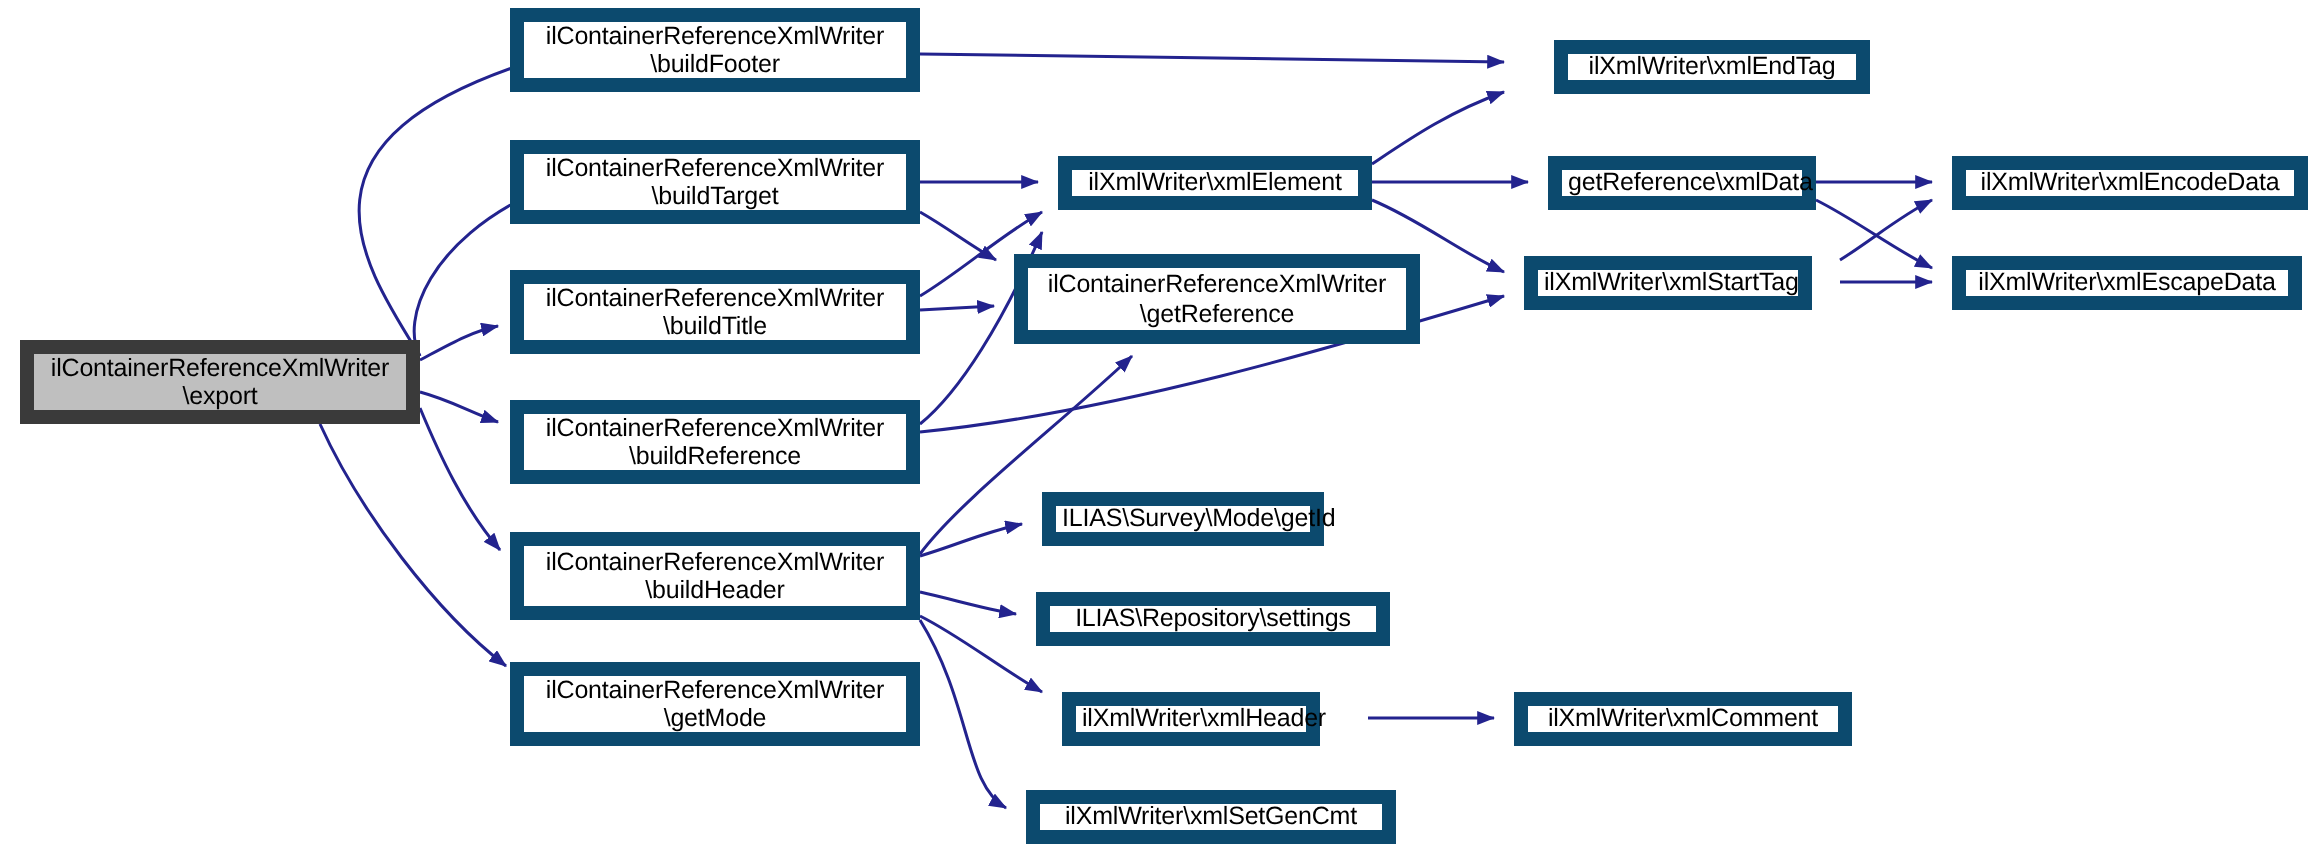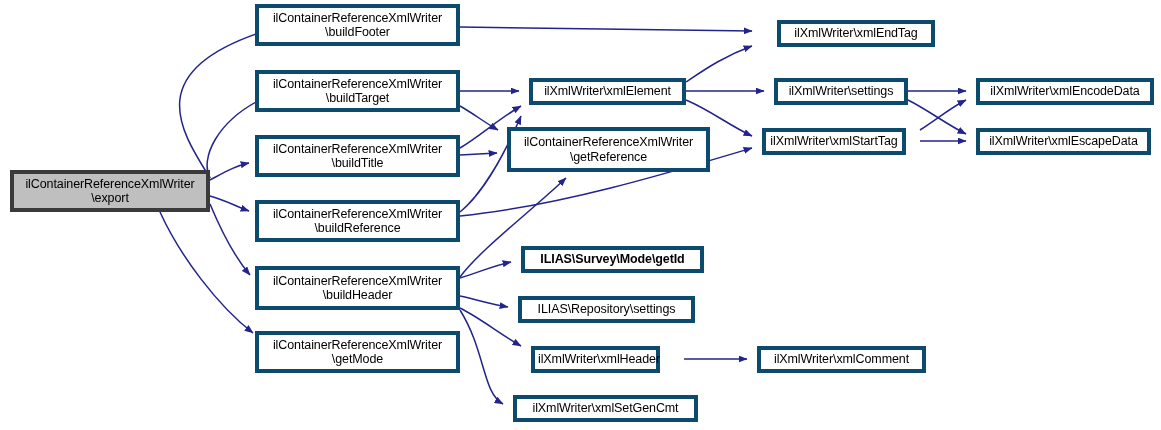--- a/index.html
+++ b/index.html
@@ -19,21 +19,21 @@
     position: absolute;
     left: 0;
     top: 0;
     width: 1161px;
     height: 430px;
     pointer-events: none;
   }
   .node {
     position: absolute;
     box-sizing: border-box;
-    border: 4px solid #0c4a6e;
+    border: 7px solid #0c4a6e;
     background: #ffffff;
     color: #000000;
     font-size: 12.5px;
     line-height: 14.5px;
     display: flex;
     align-items: center;
     justify-content: center;
     text-align: center;
     white-space: pre-line;
     letter-spacing: -0.1px;
@@ -99,24 +99,24 @@
 \buildTitle</span></div>
       <div class="node" style="left: 255px; top: 200px; width: 205px; height: 42px;"><span class="node-label">ilContainerReferenceXmlWriter
 \buildReference</span></div>
       <div class="node" style="left: 255px; top: 266px; width: 205px; height: 44px;"><span class="node-label">ilContainerReferenceXmlWriter
 \buildHeader</span></div>
       <div class="node" style="left: 255px; top: 331px; width: 205px; height: 42px;"><span class="node-label">ilContainerReferenceXmlWriter
 \getMode</span></div>
       <div class="node" style="left: 529px; top: 78px; width: 157px; height: 27px;"><span class="node-label">ilXmlWriter\xmlElement</span></div>
       <div class="node" style="left: 507px; top: 127px; width: 203px; height: 45px;"><span class="node-label">ilContainerReferenceXmlWriter
 \getReference</span></div>
-      <div class="node" style="left: 521px; top: 246px; width: 183px; height: 27px; font-weight: bold;"><span class="node-label">ILIAS\Survey\Mode\getId</span></div>
+      <div class="node" style="left: 521px; top: 246px; width: 141px; height: 27px;"><span class="node-label">ILIAS\Survey\Mode\getId</span></div>
       <div class="node" style="left: 518px; top: 296px; width: 177px; height: 27px; align-items: center;"><span class="node-label">ILIAS\Repository\settings</span></div>
       <div class="node" style="left: 531px; top: 346px; width: 129px; height: 27px;"><span class="node-label">ilXmlWriter\xmlHeader</span></div>
       <div class="node" style="left: 513px; top: 395px; width: 185px; height: 27px; text-align: center;"><span class="node-label">ilXmlWriter\xmlSetGenCmt</span></div>
       <div class="node" style="left: 762px; top: 20px; width: 158px; height: 27px; margin-left: 15px;"><span class="node-label">ilXmlWriter\xmlEndTag</span></div>
-      <div class="node" style="left: 774px; top: 78px; width: 134px; height: 27px;"><span class="node-label">ilXmlWriter\settings</span></div>
+      <div class="node" style="left: 774px; top: 78px; width: 134px; height: 27px;"><span class="node-label">getReference\xmlData</span></div>
       <div class="node" style="left: 762px; top: 128px; width: 144px; height: 27px;"><span class="node-label">ilXmlWriter\xmlStartTag</span></div>
       <div class="node" style="left: 757px; top: 346px; width: 169px; height: 27px;"><span class="node-label">ilXmlWriter\xmlComment</span></div>
       <div class="node" style="left: 976px; top: 78px; width: 178px; height: 27px;"><span class="node-label">ilXmlWriter\xmlEncodeData</span></div>
       <div class="node" style="left: 976px; top: 128px; width: 175px; height: 27px;"><span class="node-label">ilXmlWriter\xmlEscapeData</span></div>
     </div>
 </div>
 
 </body></html>

